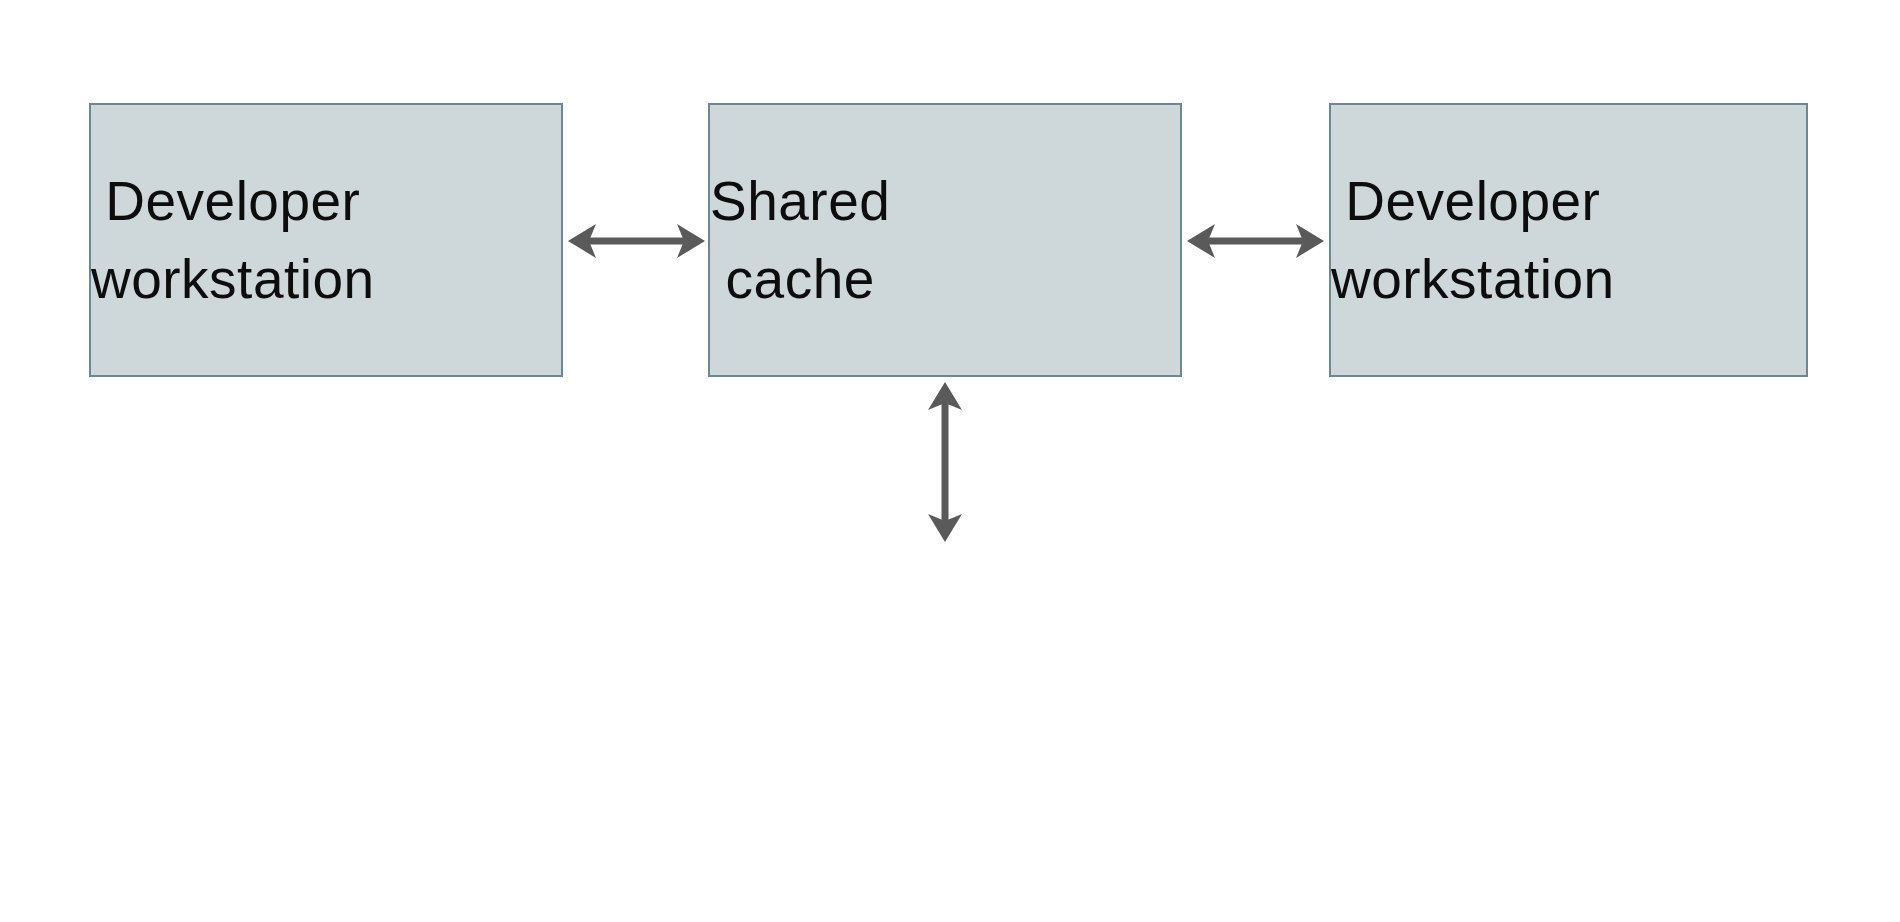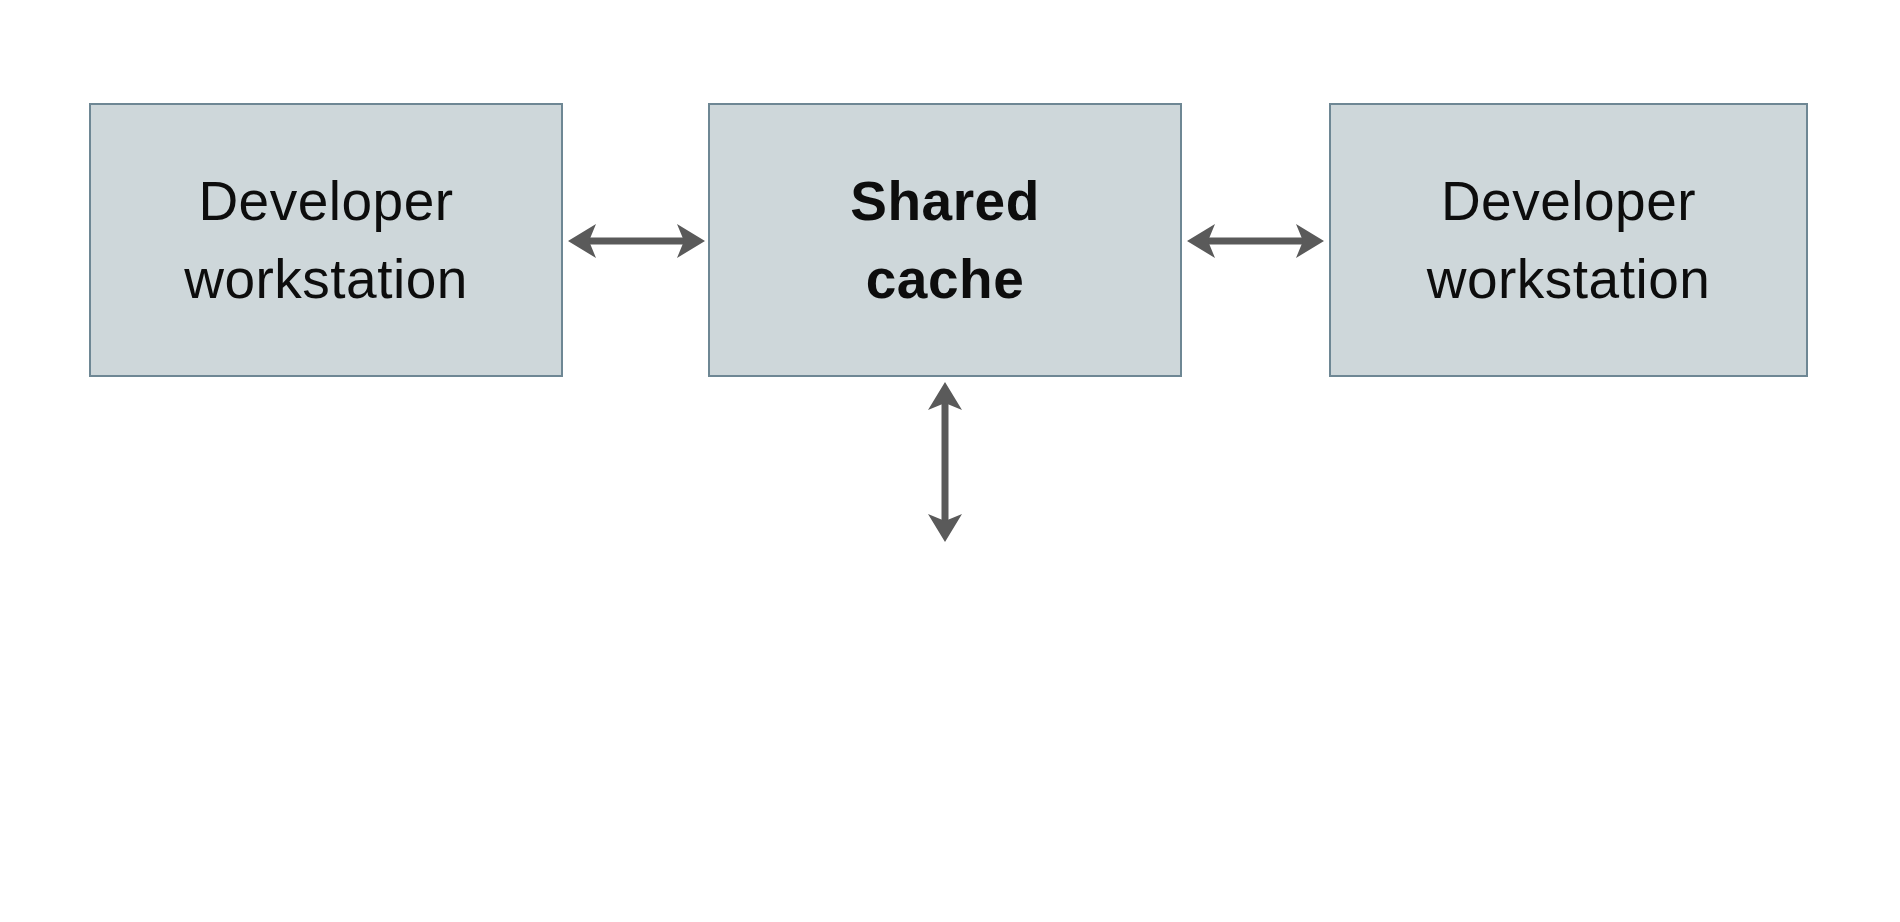--- a/index.html
+++ b/index.html
@@ -15,32 +15,32 @@
     font-family: "Liberation Sans", "DejaVu Sans", sans-serif;
     overflow: hidden;
   }
   .node {
     position: absolute;
     background: var(--node-fill, #ced7da);
     border: 2px solid var(--node-border, #6e8794);
     box-sizing: border-box;
     display: flex;
     align-items: center;
-    justify-content: center;
+    justify-content: flex-start;
     text-align: center;
   }
   .node .label {
     font-size: 55px;
     line-height: 78px;
     color: #0d0d0d;
     white-space: pre-line;
     letter-spacing: 0.5px;
   }
   .node-left  { left:  89px; top: 103px; width: 474px; height: 274px; }
-  .node-cache { left: 708px; top: 103px; width: 474px; height: 274px; font-weight: bold; }
+  .node-cache { left: 708px; top: 103px; width: 474px; height: 274px; }
   .node-right { left: 1329px; top: 103px; width: 479px; height: 274px; }
   .node-ci    { left: 708px; top: 545px; width: 474px; height: 278px; }
   svg.edges {
     position: absolute;
     left: 0; top: 0;
     width: 100%;
     height: 100%;
     pointer-events: none;
   }
   svg.edges .edge line    { stroke: var(--arrow-color, #5a5a5a); stroke-width: 7; }

